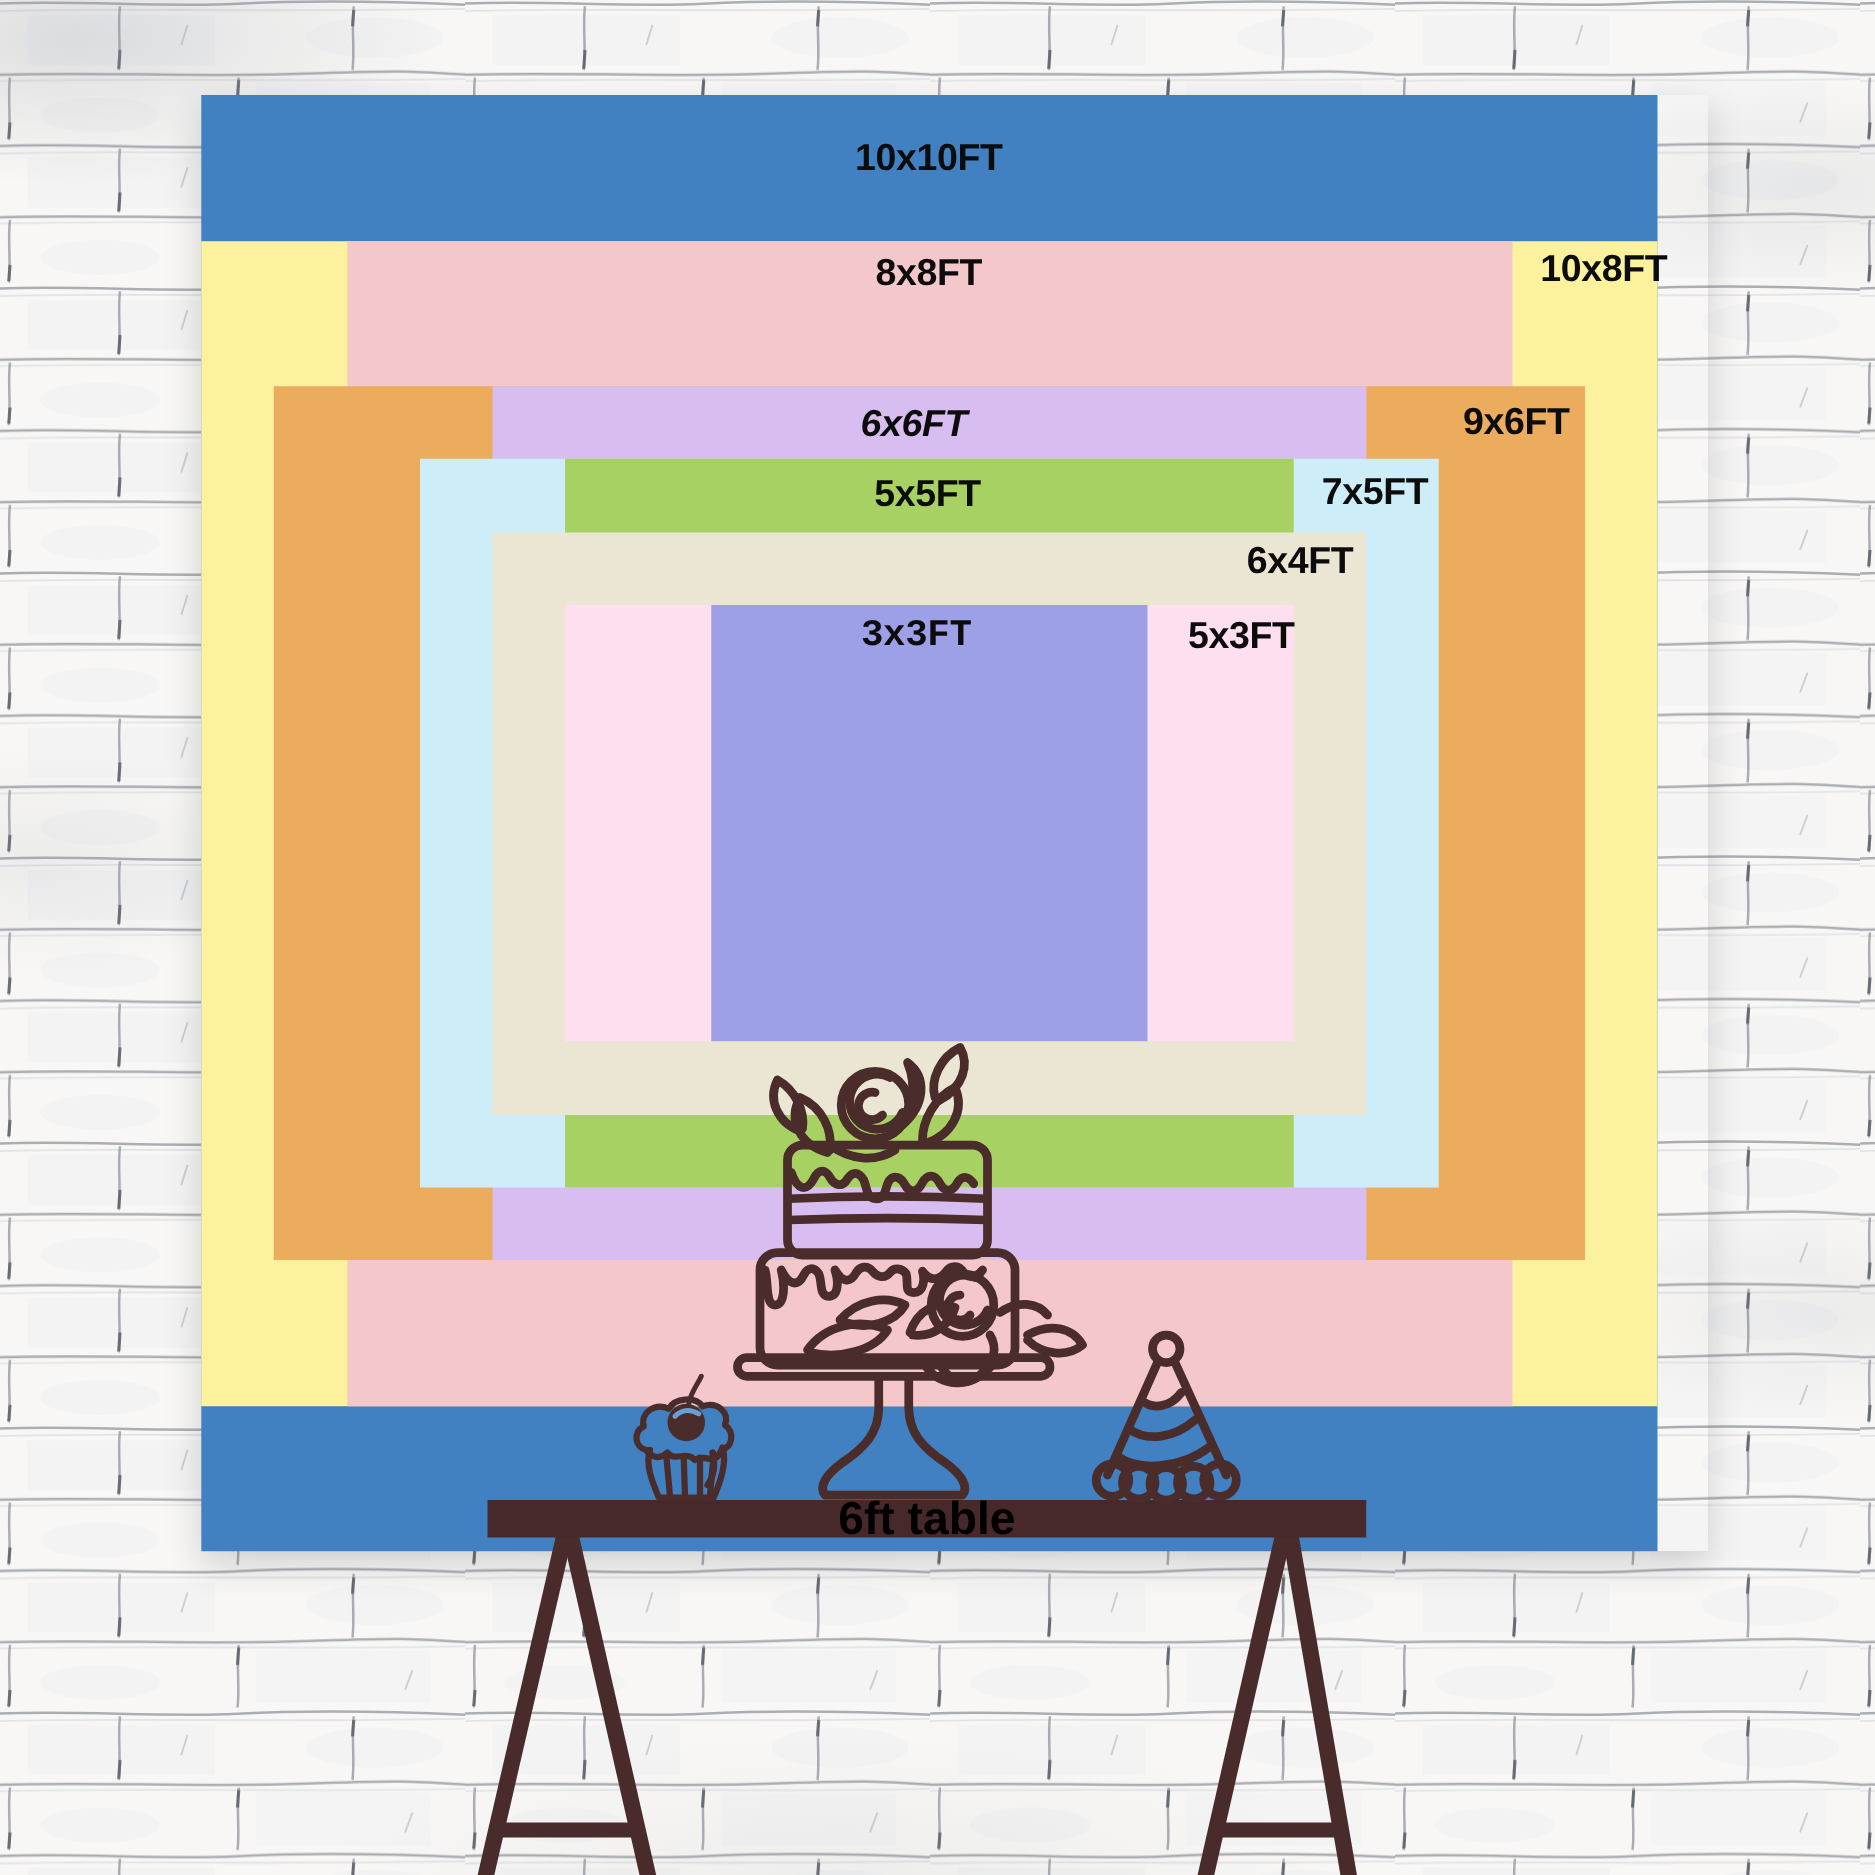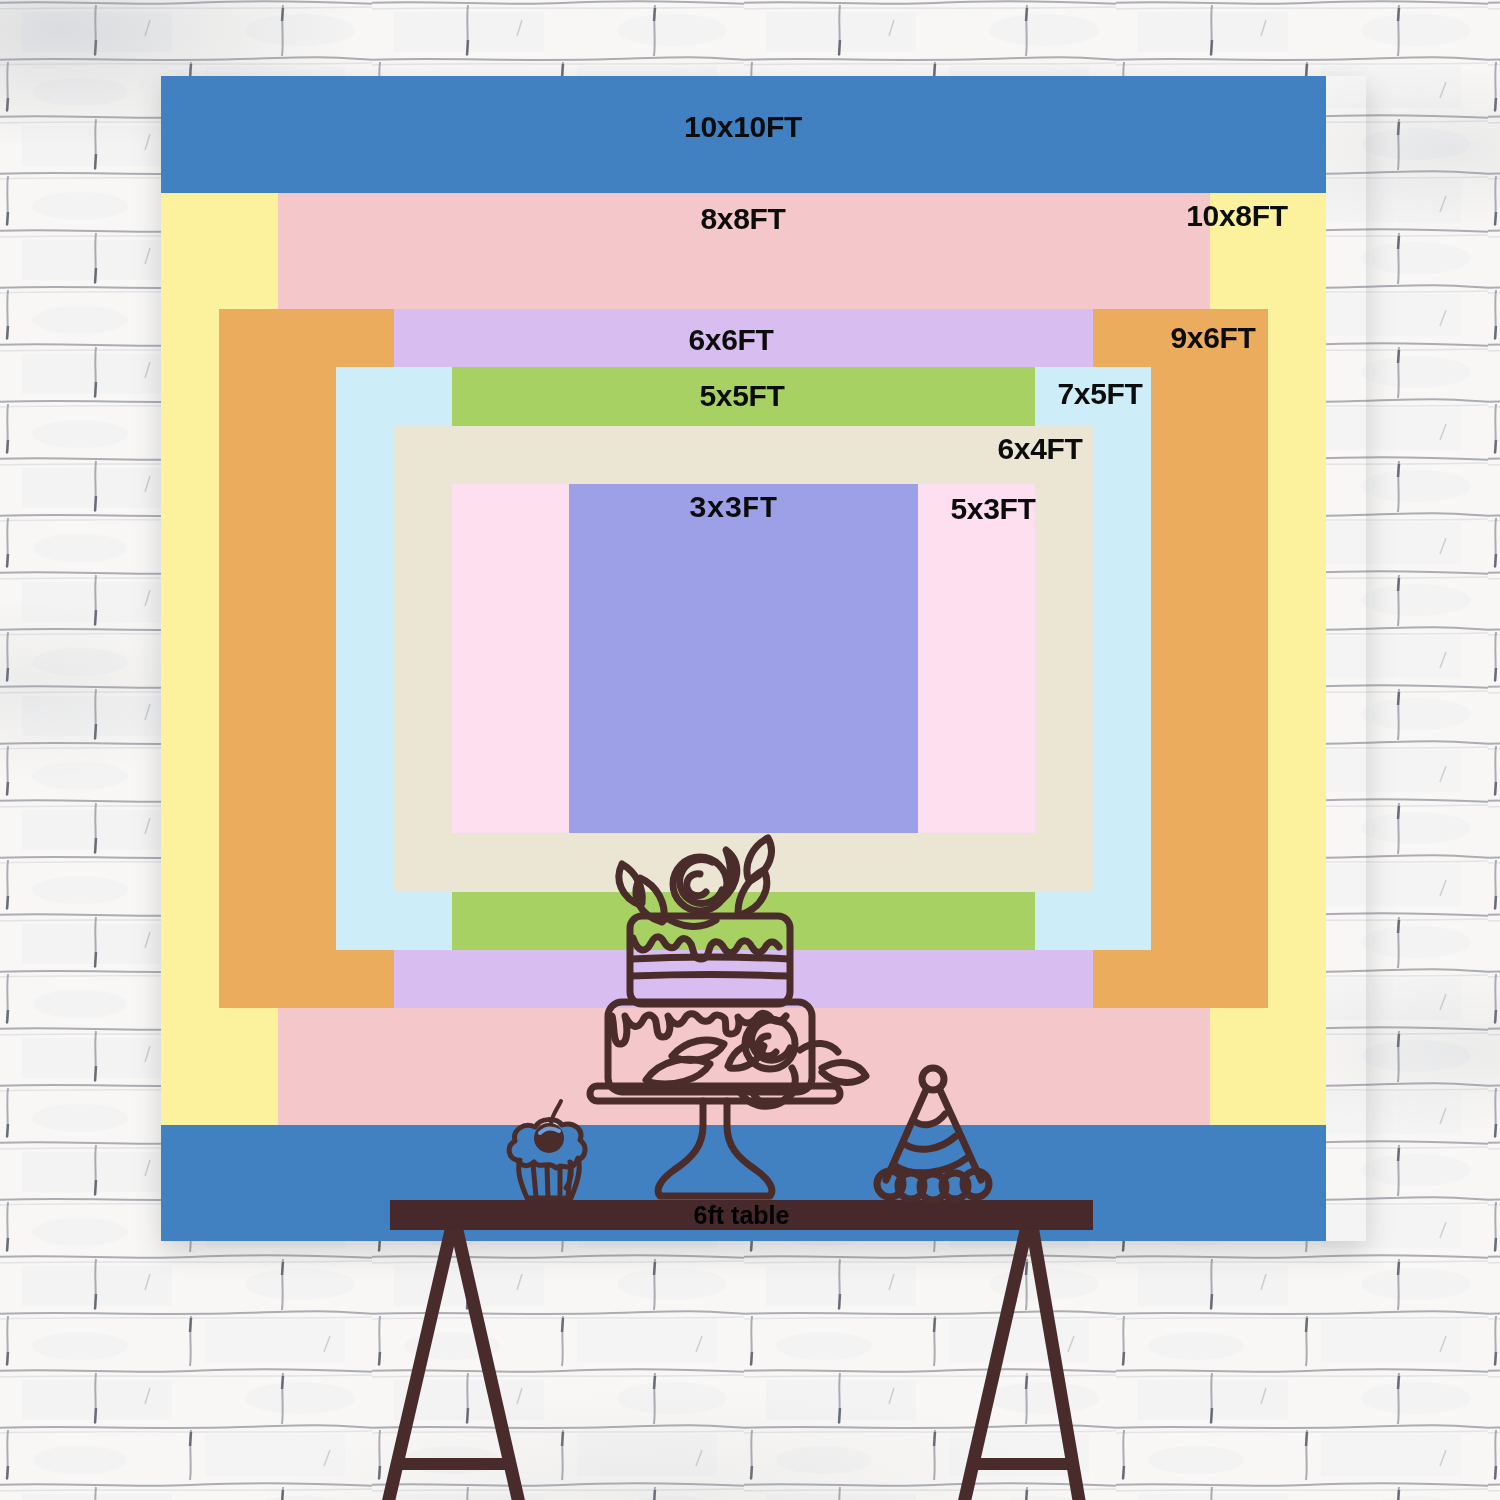--- a/index.html
+++ b/index.html
@@ -24,21 +24,21 @@
   }
   .layer{position:absolute;}
   .size-label{
     position:absolute;transform:translate(-50%,-50%);
     font-size:30px;font-weight:600;letter-spacing:-.3px;color:#0c0c0c;
     white-space:nowrap;
   }
   .illu{position:absolute;left:0;top:0;width:100%;height:100%;}
   .table-label{
     position:absolute;transform:translate(-50%,-50%);
-    font-size:25px;font-weight:600;color:#000;white-space:nowrap;
+    font-size:37px;font-weight:600;color:#000;white-space:nowrap;
   }
 </style>
 </head>
 <body>
 
 <div class="stage">
 
   <svg class="wall-svg" width="1500" height="1500" viewBox="0 0 1500 1500" xmlns="http://www.w3.org/2000/svg">
     <defs>
       <pattern id="brick" width="372" height="114" patternUnits="userSpaceOnUse">
@@ -73,24 +73,24 @@
       <div class="layer" style="left: 0px; top: 116.5px; width: 1165px; height: 932px; background: rgb(252, 242, 157);"></div>
       <div class="layer" style="left: 116.5px; top: 116.5px; width: 932px; height: 932px; background: rgb(244, 200, 203);"></div>
       <div class="layer" style="left: 58.25px; top: 233px; width: 1048.5px; height: 699px; background: rgb(236, 172, 94);"></div>
       <div class="layer" style="left: 233px; top: 233px; width: 699px; height: 699px; background: rgb(216, 190, 240);"></div>
       <div class="layer" style="left: 174.75px; top: 291.25px; width: 815.5px; height: 582.5px; background: rgb(205, 238, 248);"></div>
       <div class="layer" style="left: 291.25px; top: 291.25px; width: 582.5px; height: 582.5px; background: rgb(167, 209, 99);"></div>
       <div class="layer" style="left: 233px; top: 349.5px; width: 699px; height: 466px; background: rgb(235, 229, 212);"></div>
       <div class="layer" style="left: 291.25px; top: 407.75px; width: 582.5px; height: 349.5px; background: rgb(253, 223, 240);"></div>
       <div class="layer" style="left: 407.75px; top: 407.75px; width: 349.5px; height: 349.5px; background: rgb(157, 160, 230);"></div>
       <div class="size-label" style="left: 582px; top: 51px;">10x10FT</div>
-      <div class="size-label" style="left: 1076px; top: 140px;">10x8FT</div>
+      <div class="size-label" style="left: 1122px; top: 140px;">10x8FT</div>
       <div class="size-label" style="left: 582px; top: 143px;">8x8FT</div>
       <div class="size-label" style="left: 1052px; top: 262px;">9x6FT</div>
-      <div class="size-label" style="left: 570px; top: 264px;">6x6FT</div>
+      <div class="size-label" style="left: 570px; top: 264px; font-style: italic;">6x6FT</div>
       <div class="size-label" style="left: 939px; top: 318px;">7x5FT</div>
       <div class="size-label" style="left: 570px; top: 320px; margin-left: 11px;">5x5FT</div>
       <div class="size-label" style="left: 879px; top: 373px;">6x4FT</div>
       <div class="size-label" style="left: 817px; top: 433px; margin-left: 15px;">5x3FT</div>
       <div class="size-label" style="left: 572px; top: 433px; font-family: Liberation Mono, monospace;">3x3FT</div>
     </div>
 
   <svg class="illu" width="1500" height="1500" viewBox="0 0 1500 1500" xmlns="http://www.w3.org/2000/svg">
 
     <g stroke="#4a2b2b" stroke-width="13" fill="none">

